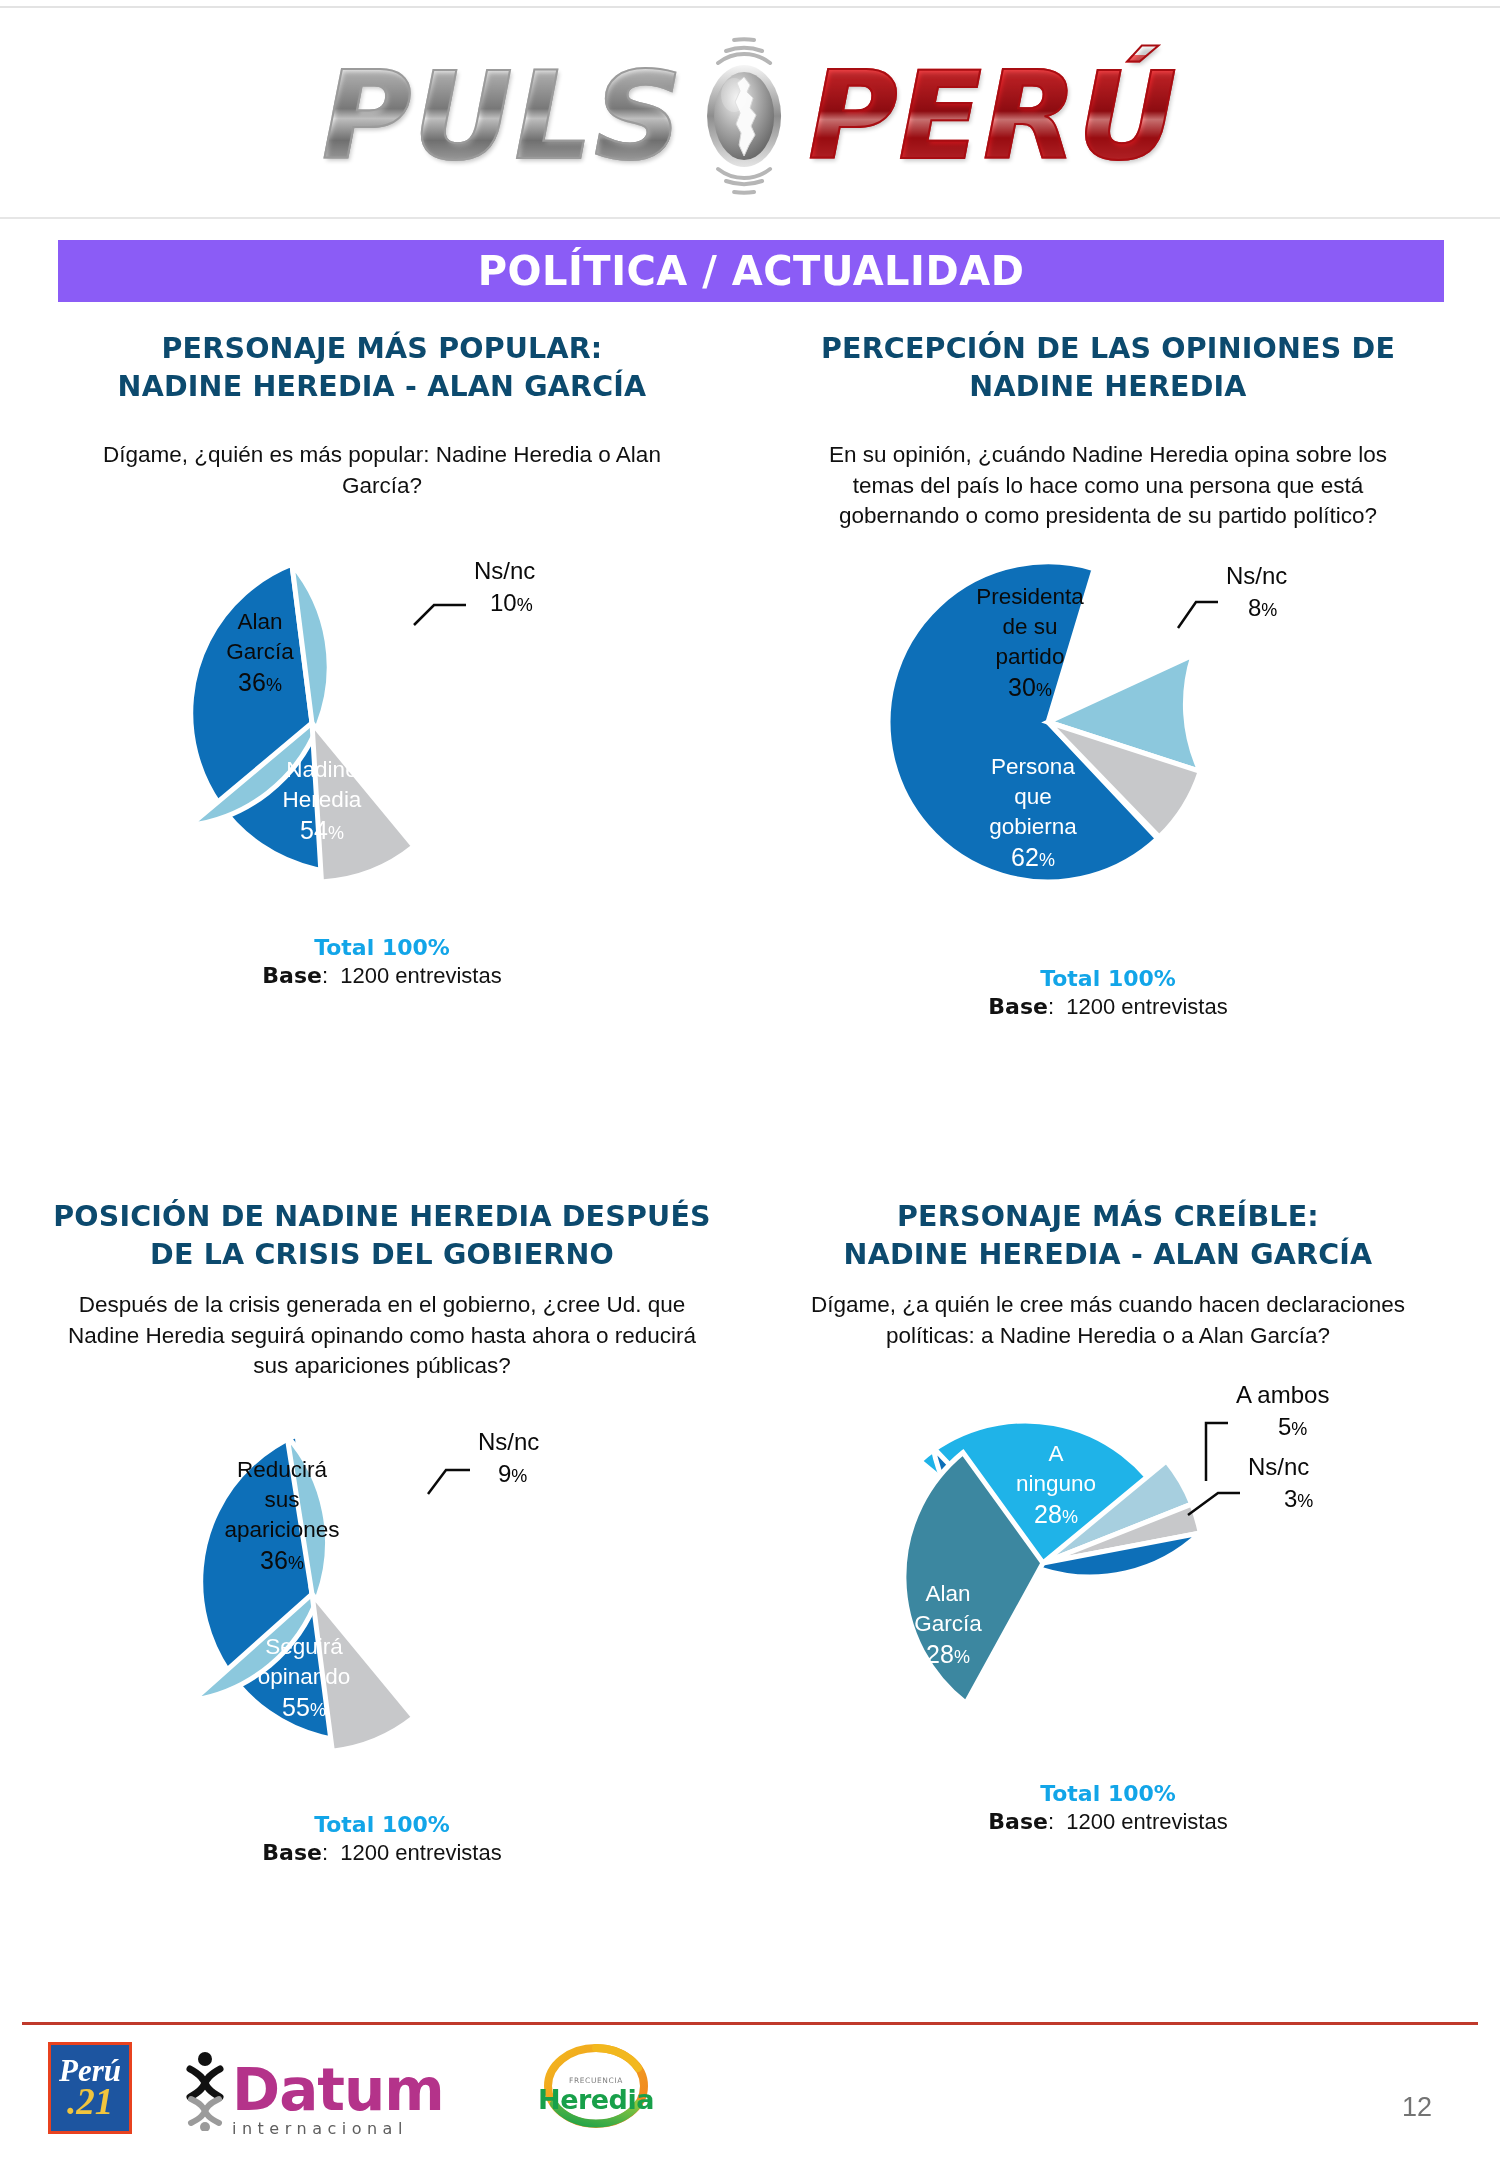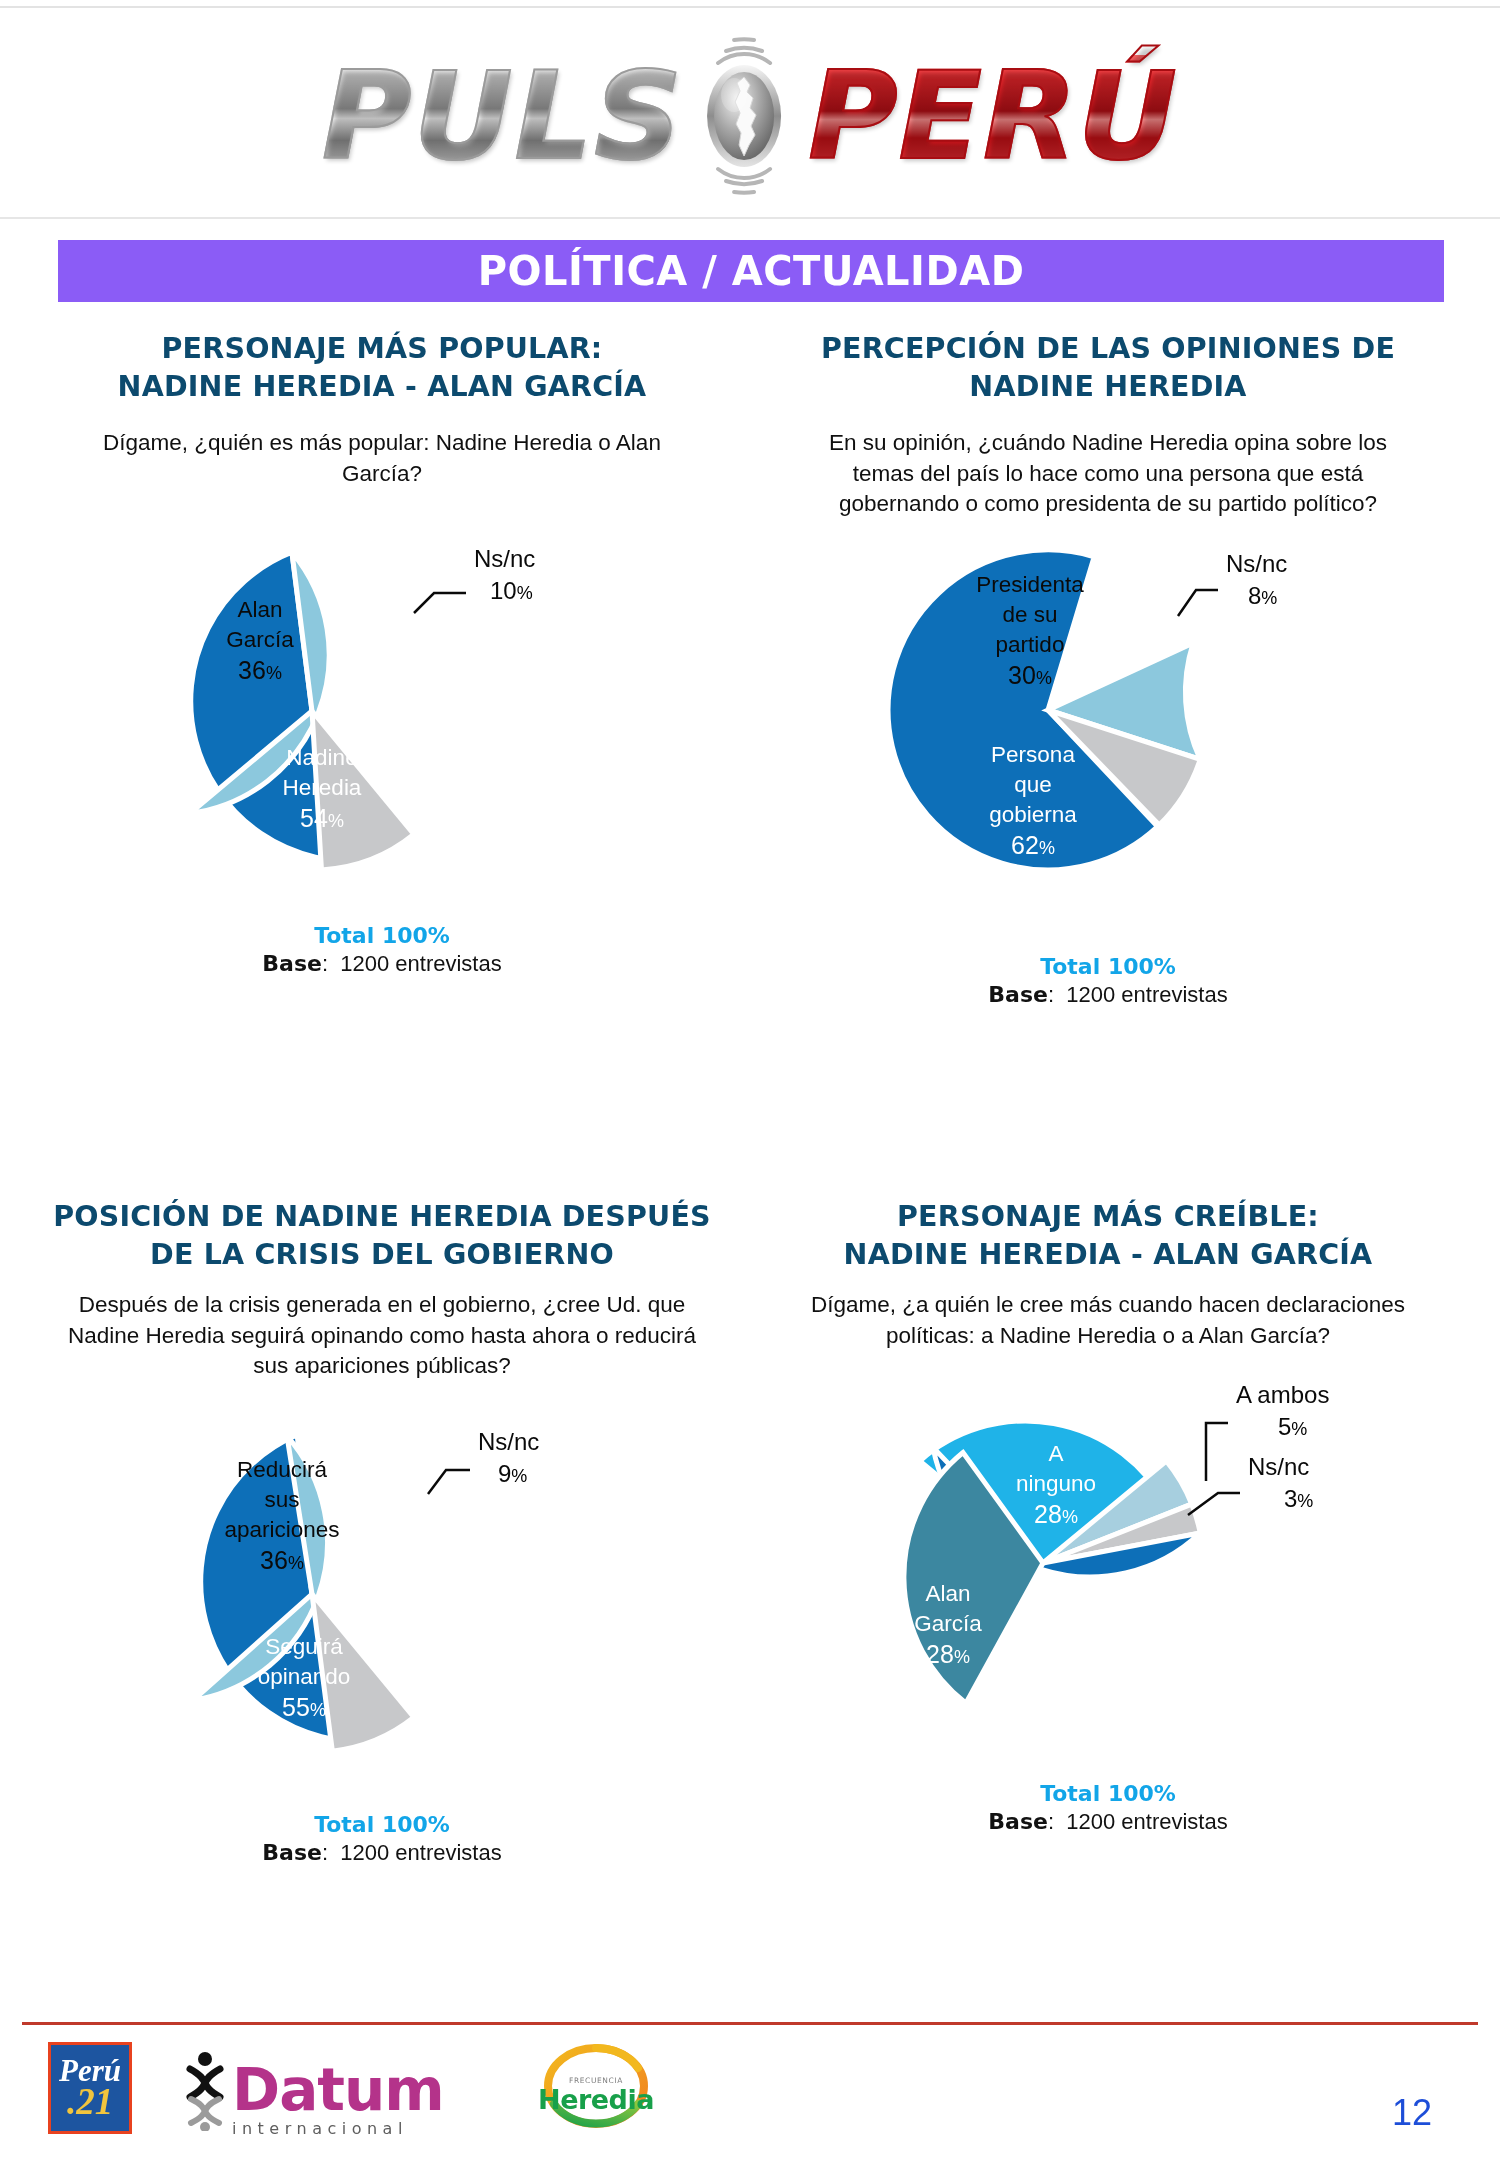--- a/index.html
+++ b/index.html
@@ -102,21 +102,21 @@
     line-height: 1.33;
     letter-spacing: .2px;
     padding: 0 28px;
   }
   .panel-question {
     text-align: center;
     color: #101010;
     font-size: 22.5px;
     line-height: 1.37;
     padding: 0 62px;
-    margin-top: 22px;
+    margin-top: 34px;
   }
   .panel-tr .panel-question { padding: 0 72px; }
   .panel-bl .panel-question { padding: 0 36px; margin-top: 16px; }
   .panel-br .panel-question { padding: 0 58px; margin-top: 16px; }
 
   .chart-holder {
     position: relative;
     width: 720px; height: 430px;
   }
   .chart-holder svg { position: absolute; left: 0; top: 0; }
@@ -203,21 +203,21 @@
   .latina-freq {
     color:#7e7e7e; font-family:"DejaVu Sans", sans-serif;
     font-size: 7.5px; letter-spacing: .6px; margin-bottom:1px;
   }
   .latina-word {
     color:#18a04a; font-family:"DejaVu Sans", sans-serif;
     font-size: 27px; font-weight: 700; line-height:1; letter-spacing:-.5px;
   }
   .page-num {
     position: absolute; right: 46px; top: 56px;
-    color: #1d4ed8; font-size: 36px;
+    color: #737373; font-size: 27px;
   }
 </style>
 </head>
 <body>
 
 <div class="page">
 
   <div class="top-rule"></div>
 
   <div class="logo-area">

